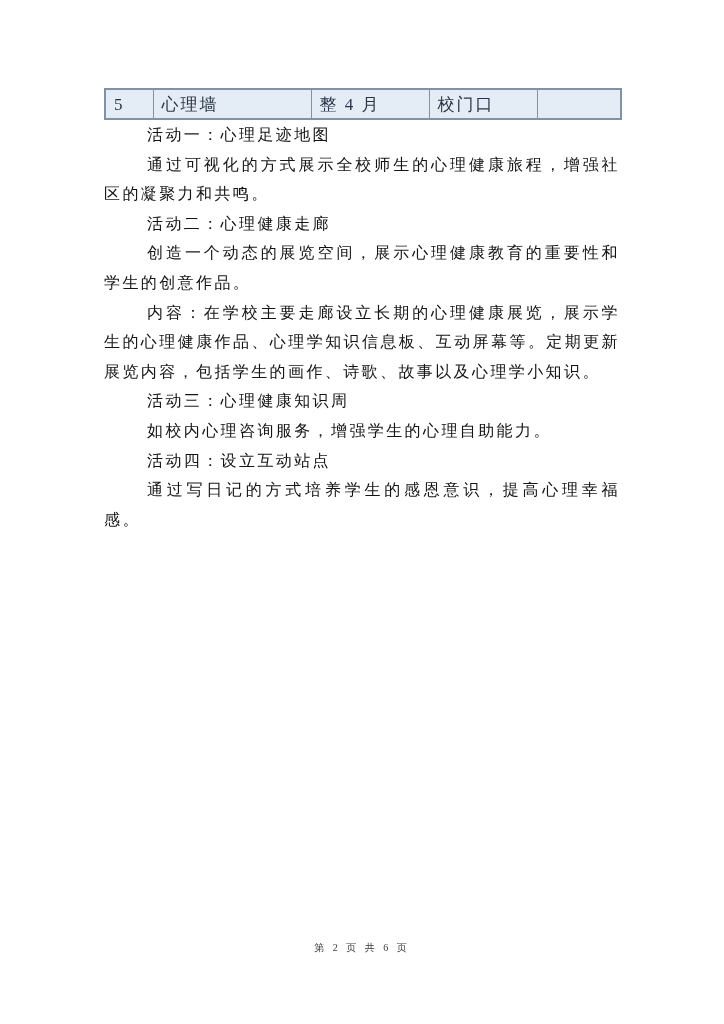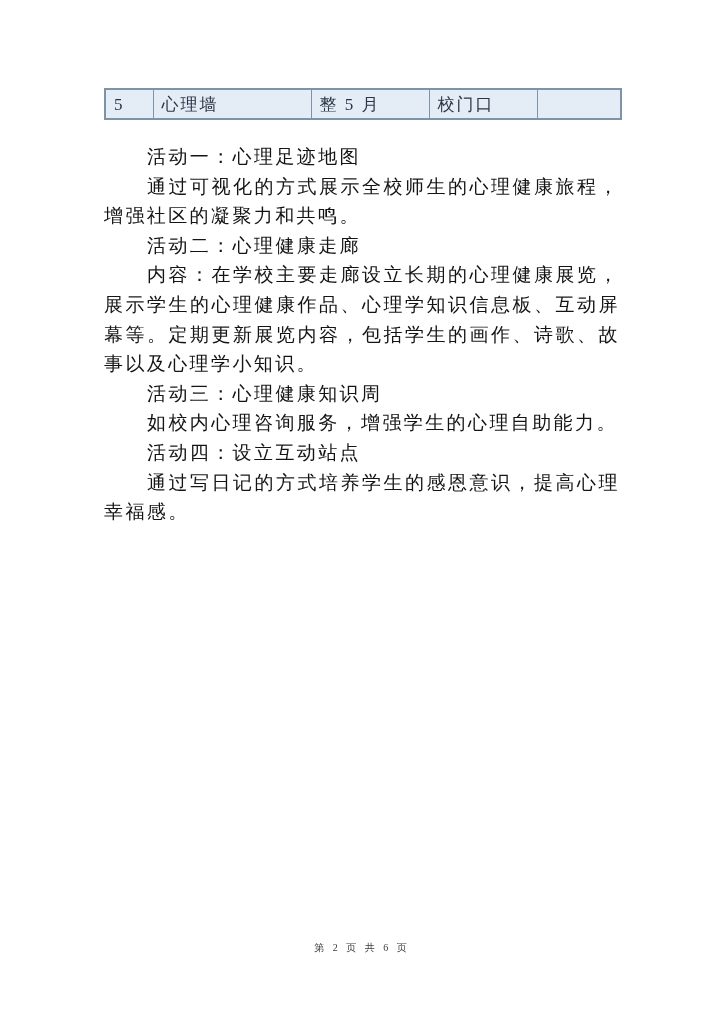--- a/index.html
+++ b/index.html
@@ -42,25 +42,25 @@
     height: 30px;
     font-size: 17px;
     letter-spacing: 2px;
     color: var(--table-text);
     padding: 1px 6px 0 8px;
     vertical-align: middle;
     white-space: nowrap;
     overflow: hidden;
   }
   .body-text {
-    margin-top: 22px;
+    margin-top: 0;
     width: 516px;
     height: 772px;
     overflow: hidden;
-    font-size: 19px;
+    font-size: 16px;
     line-height: 29.6px;
     letter-spacing: 2.4px;
     color: var(--body-text);
     text-align: justify;
   }
   .body-text p {
     margin: 0;
     text-indent: 43px;
   }
   .footer {
@@ -85,31 +85,32 @@
         <col style="width:48px">
         <col style="width:158px">
         <col style="width:118px">
         <col style="width:108px">
         <col style="width:84px">
       </colgroup>
       <tbody>
         <tr>
           <td>5</td>
           <td>心理墙</td>
-          <td>整 5 月</td>
+          <td>整 4 月</td>
           <td>校门口</td>
           <td></td>
         </tr>
       </tbody>
     </table>
 
     <div class="body-text">
       <p>活动一：心理足迹地图</p>
       <p>通过可视化的方式展示全校师生的心理健康旅程，增强社区的凝聚力和共鸣。</p>
       <p>活动二：心理健康走廊</p>
+      <p>创造一个动态的展览空间，展示心理健康教育的重要性和学生的创意作品。</p>
       <p>内容：在学校主要走廊设立长期的心理健康展览，展示学生的心理健康作品、心理学知识信息板、互动屏幕等。定期更新展览内容，包括学生的画作、诗歌、故事以及心理学小知识。</p>
       <p>活动三：心理健康知识周</p>
       <p>如校内心理咨询服务，增强学生的心理自助能力。</p>
       <p>活动四：设立互动站点</p>
       <p>通过写日记的方式培养学生的感恩意识，提高心理幸福感。</p>
 
     </div>
 
   </div>
 

